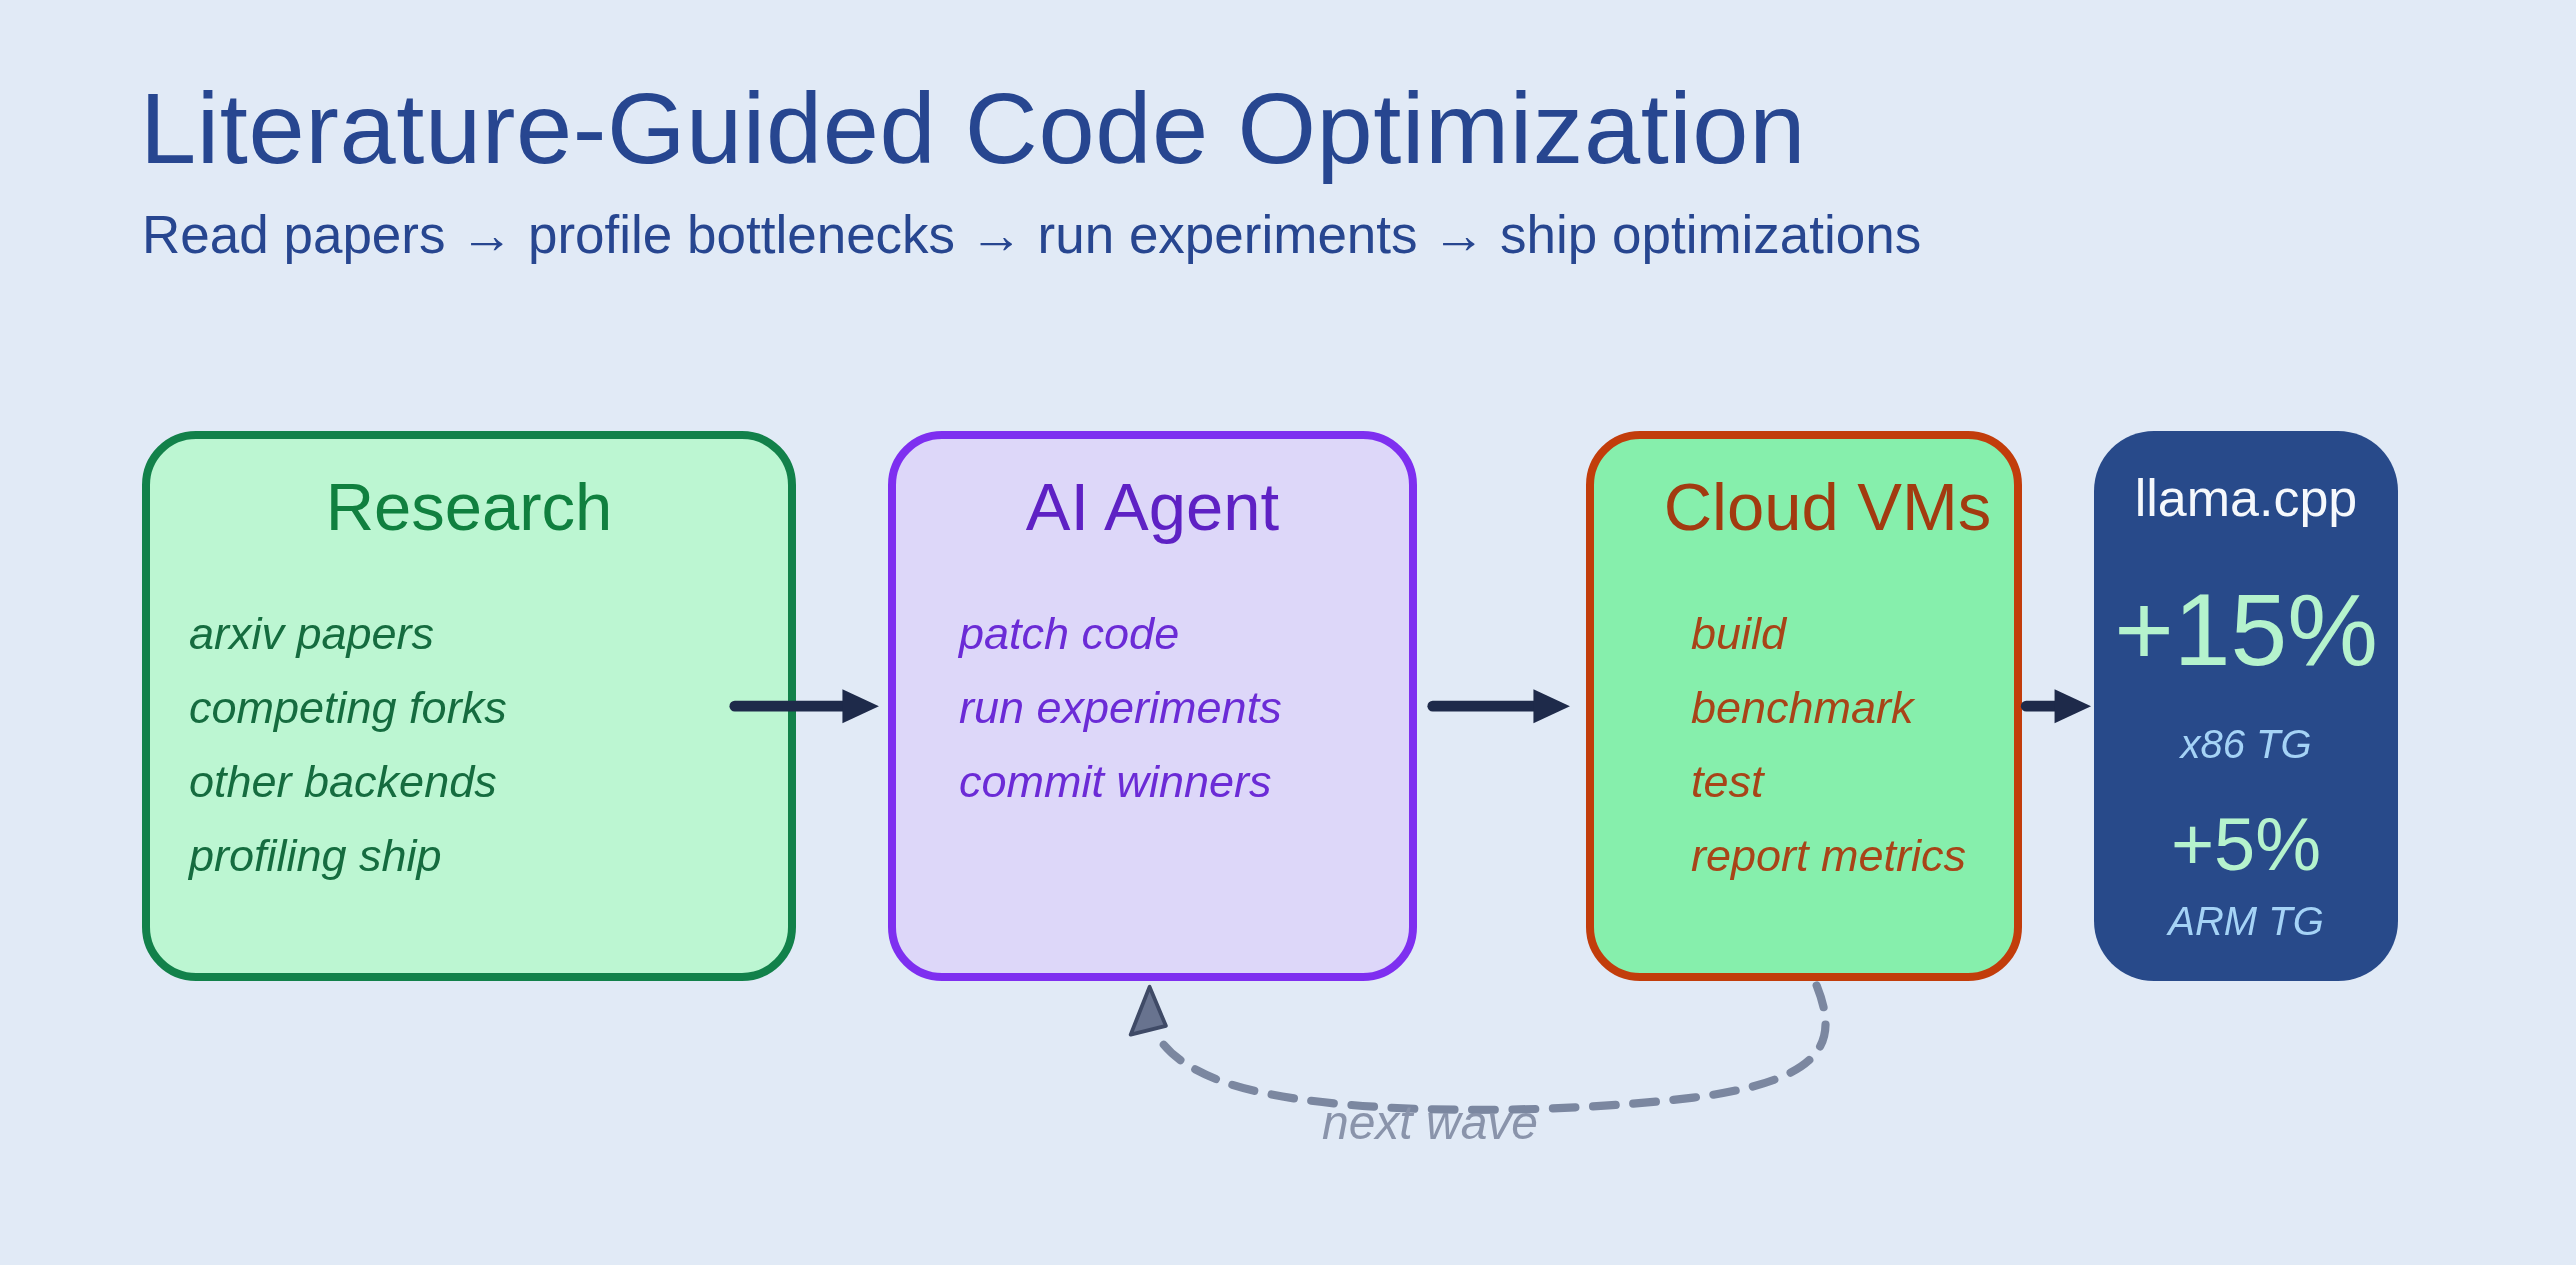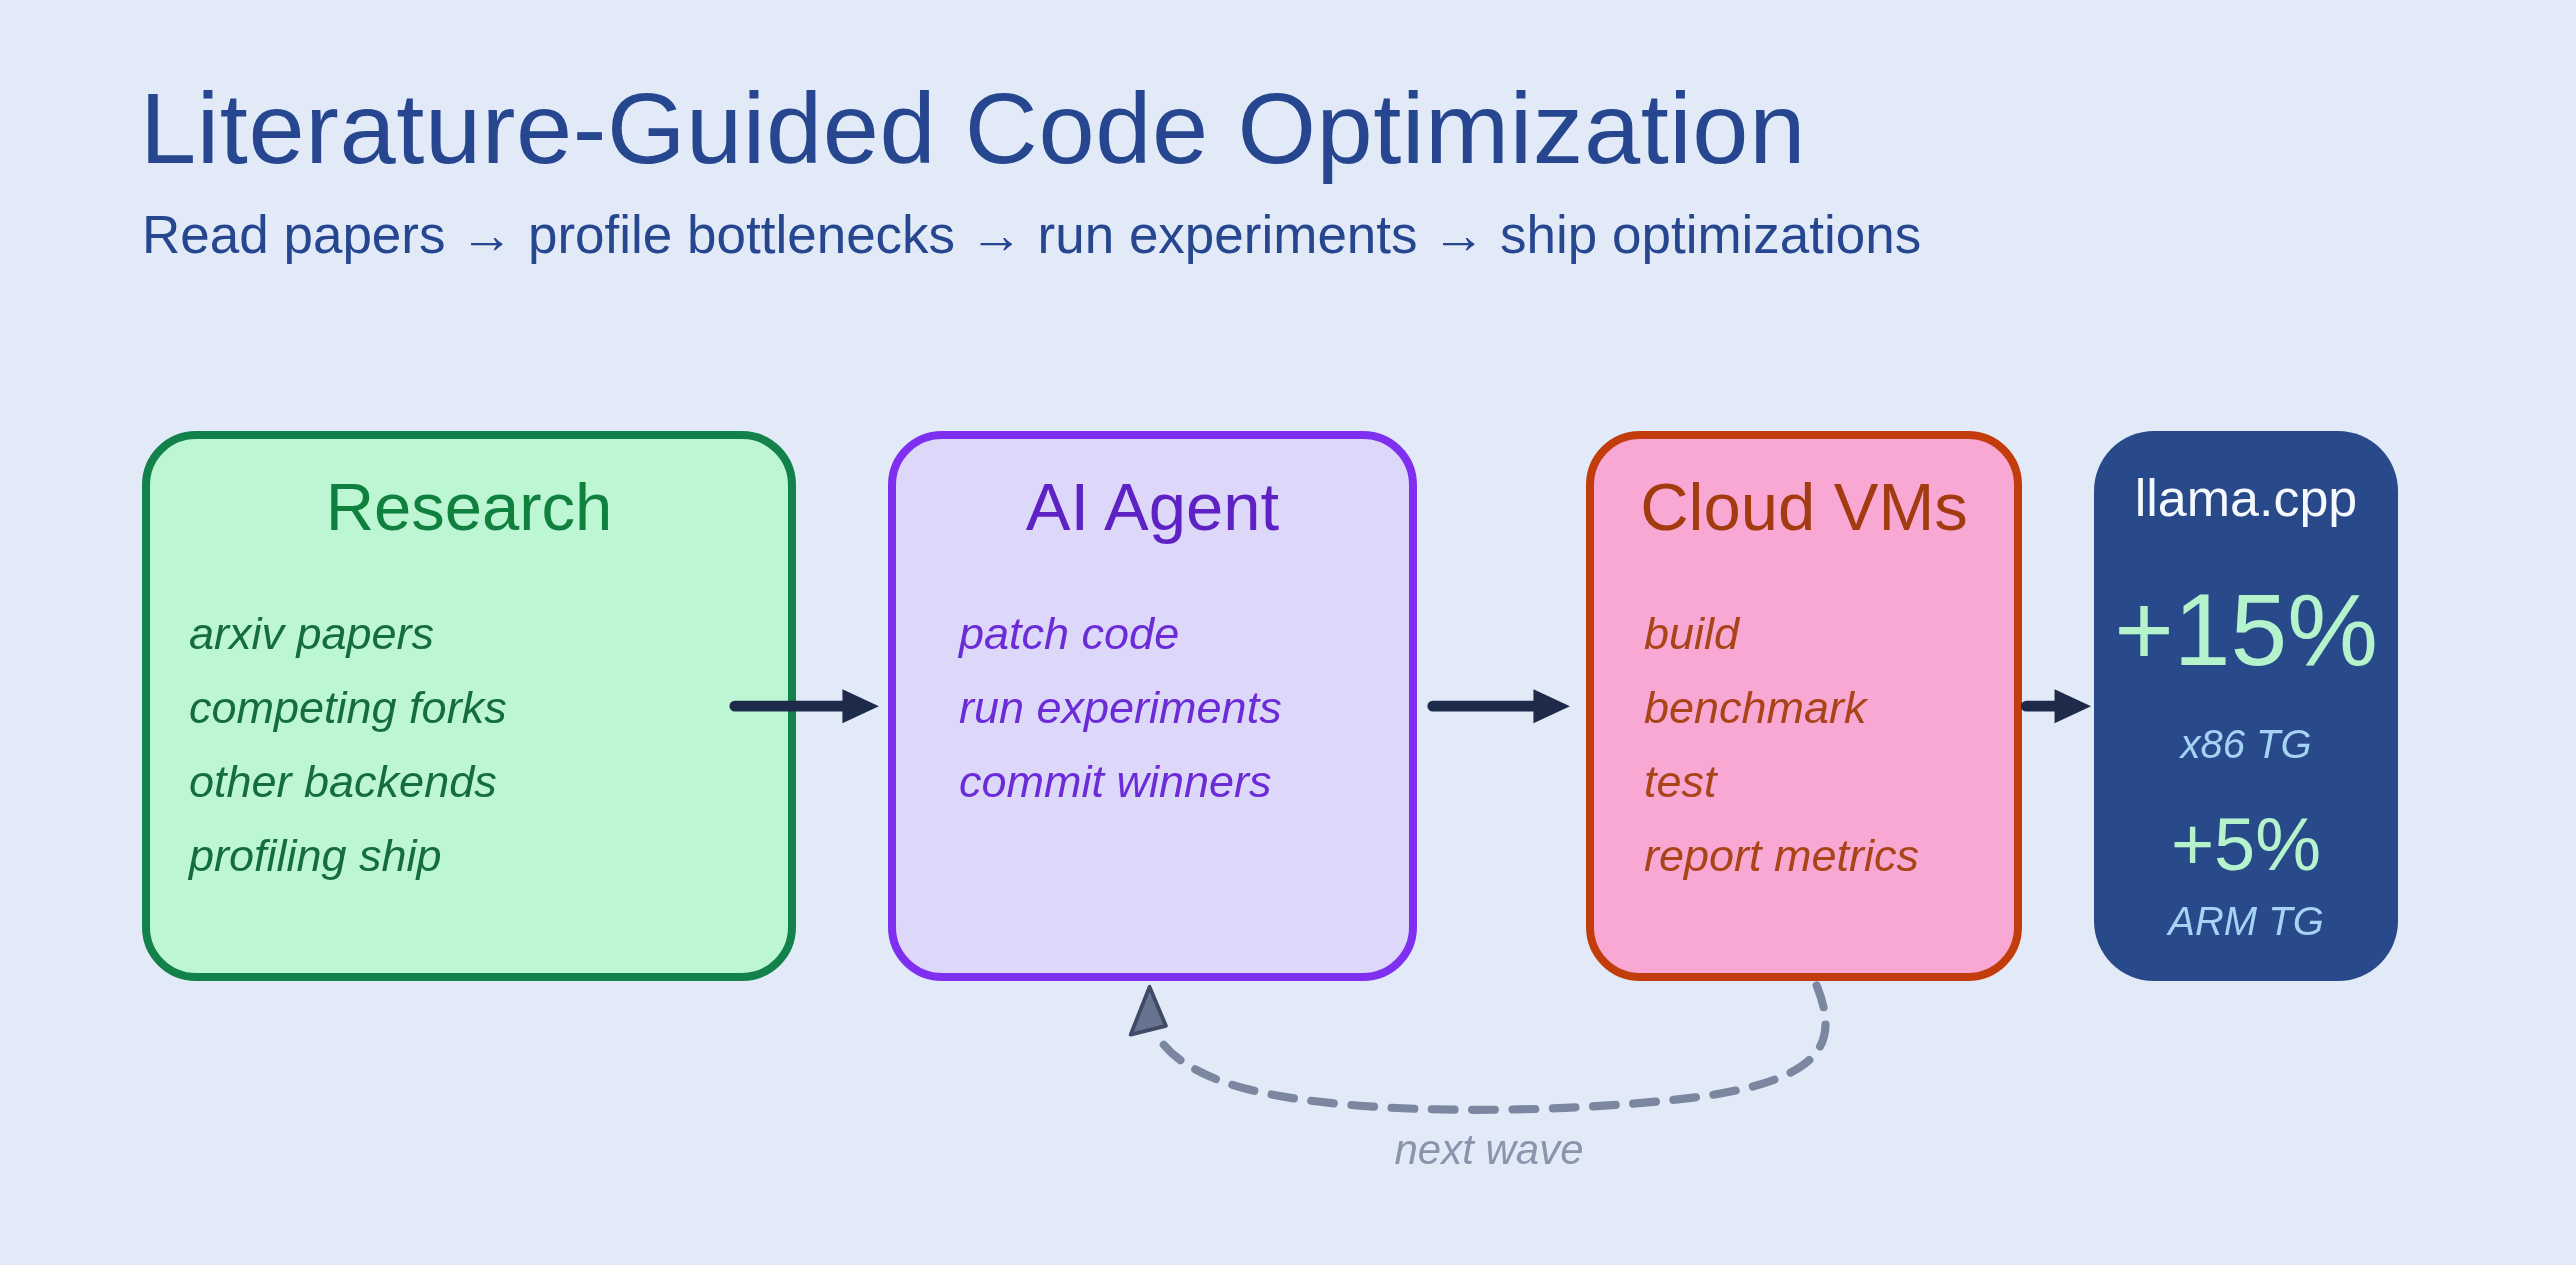--- a/index.html
+++ b/index.html
@@ -54,21 +54,21 @@
   }
 
   .box-research { left: 142px;  width: 654px; background: #bcf6d2; border: 8.2px solid #12814a; }
   .box-research .box-title { color: #10803f; }
   .box-research .items { color: #156c3f; padding-left: 39px; }
 
   .box-ai { left: 888px; width: 529px; background: #ddd7f9; border: 8.2px solid #7e2ff0; }
   .box-ai .box-title { color: #5e21c4; }
   .box-ai .items { color: #6b2bd6; padding-left: 63px; }
 
-  .box-cloud { left: 1586px; width: 436px; background: #f9a8d4; border: 8.2px solid #c23d0b; }
+  .box-cloud { left: 1586px; width: 436px; background: #86efac; border: 8.2px solid #c23d0b; padding-left: 47px; }
   .box-cloud .box-title { color: #a23b10; }
   .box-cloud .items { color: #a84418; padding-left: 50px; }
 
   .box-llama { left: 2094px; width: 304px; background: #284a8a; border: none; border-radius: 60px; }
   .box-llama .box-title { color: #f5f8fc; font-size: 52px; margin-top: 37px; }
   .metric-value { color: #b5f3cd; text-align: center; font-weight: 400; line-height: 1.05; }
   .metric-value.big   { font-size: 102px; margin-top: 49px; }
   .metric-value.small { font-size: 74px; margin-top: 39px; }
   .metric-label { color: #a5d3f6; font-style: italic; text-align: center; font-size: 40px; }
   .metric-label.first  { margin-top: 38px; font-style: italic; }
@@ -76,27 +76,26 @@
 
   .flow-svg {
     position: absolute;
     left: 0; top: 0;
     width: 2576px; height: 1265px;
     pointer-events: none;
   }
 
   .loop-label {
     position: absolute;
-    left: 1489px; top: 1122px;
+    left: 1430px; top: 1122px;
     transform: translate(-50%, -50%);
     font-style: italic;
-    font-size: 42px;
+    font-size: 48px;
     color: #8a94ab;
     white-space: nowrap;
-    margin-top: 28px;
   }
 </style>
 </head>
 <body>
 
 <div class="canvas">
 
   <div class="page-title">Literature-Guided Code Optimization</div>
   <div class="page-subtitle">Read papers → profile bottlenecks → run experiments → ship optimizations</div>
 

